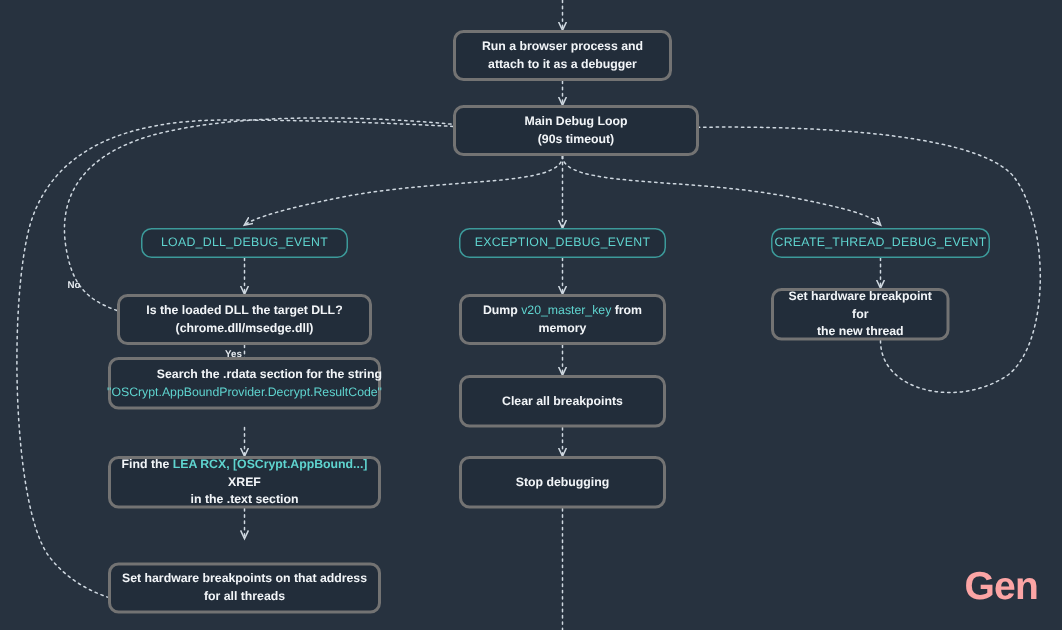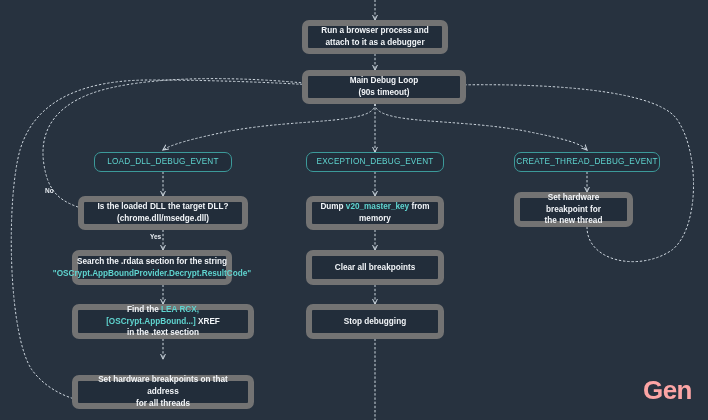--- a/index.html
+++ b/index.html
@@ -22,21 +22,21 @@
     pointer-events: none;
   }
   .node {
     position: absolute;
     box-sizing: border-box;
     display: flex;
     align-items: center;
     justify-content: center;
     text-align: center;
     border-radius: 7px;
-    border: 6px solid #737373;
+    border: 2px solid #737373;
     background: #222d3a;
     color: #f2f5f8;
     font-size: 8.2px;
     font-weight: bold;
     line-height: 1.45;
     padding: 3px 6px;
   }
   .node.event {
     border: 1px solid #3c9a9a;
     color: #5fd4cf;
@@ -44,21 +44,21 @@
     font-size: 8.2px;
     letter-spacing: 0.2px;
     background: #222d3a;
   }
   .node .accent {
     color: #5fd4cf;
     font-weight: bold;
   }
   .node .accent-n {
     color: #5fd4cf;
-    font-weight: bold;
+    font-weight: normal;
   }
   .edge-label {
     position: absolute;
     font-size: 6.5px;
     font-weight: bold;
     color: #e6ebf0;
     font-family: "Liberation Sans", sans-serif;
     white-space: nowrap;
   }
   .brand {
@@ -139,21 +139,21 @@
     <span>CREATE_THREAD_DEBUG_EVENT</span>
   </div>
 
   <div class="node" style="left:78px; top:196px; width:170px; height:34px;">
     <div>
       <span>Is the loaded DLL the target DLL?</span><br>
       <span>(chrome.dll/msedge.dll)</span>
     </div>
   </div>
 
-  <div class="node" style="left:72px; top:250px; width:160px; height:35px;">
+  <div class="node" style="left:72px; top:238px; width:182px; height:35px;text-align:right;">
     <div>
       <span>Search the .rdata section for the string</span><br>
       <span class="accent-n">"OSCrypt.AppBoundProvider.Decrypt.ResultCode"</span>
     </div>
   </div>
 
   <div class="node" style="left:72px; top:304px; width:182px; height:35px;">
     <div>
       <span>Find the </span><span class="accent">LEA RCX, [OSCrypt.AppBound...]</span><span> XREF</span><br>
       <span>in the .text section</span>

